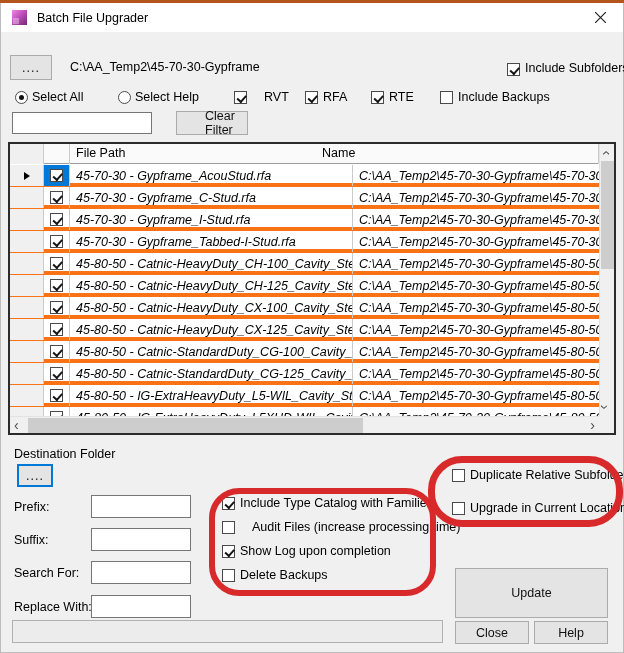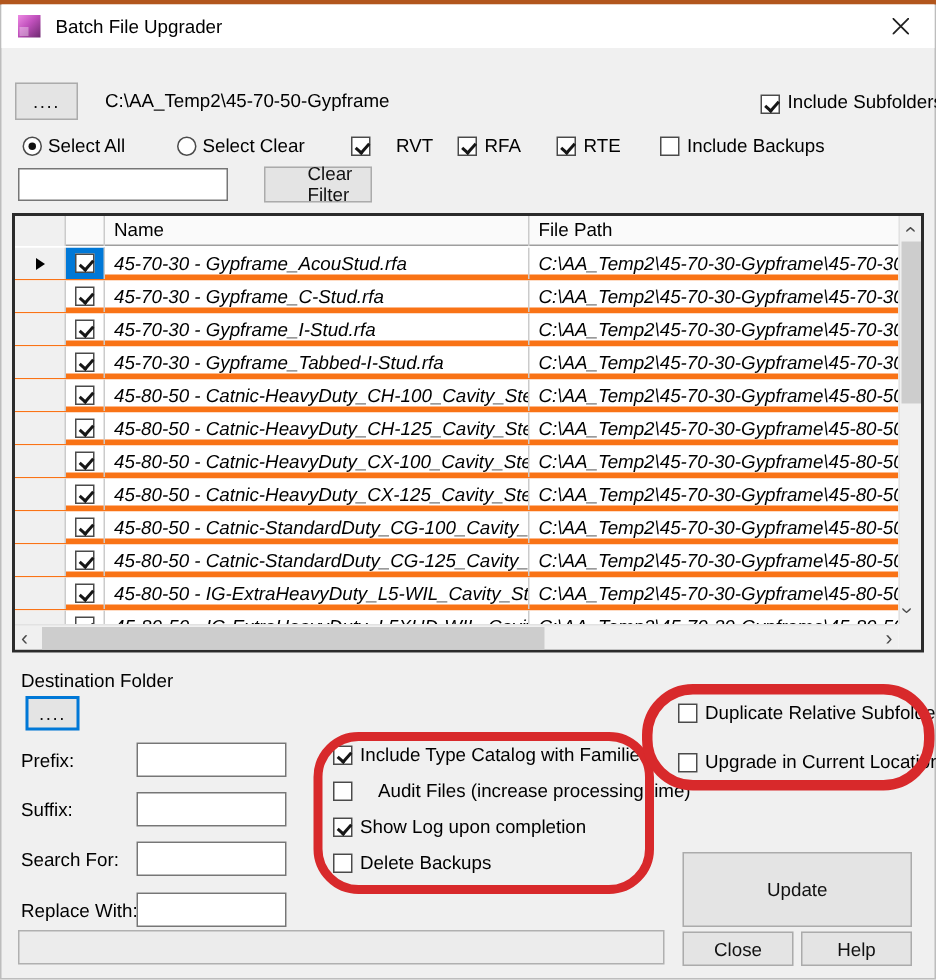--- a/index.html
+++ b/index.html
@@ -119,46 +119,46 @@
     <div class="app-icon"></div>
     <div class="title-text">Batch File Upgrader</div>
     <div class="close-btn">
       <svg width="11" height="11" viewBox="0 0 10 10">
           <path d="M0 0 L10 10 M10 0 L0 10" stroke="#222" stroke-width="1.1" fill="none"></path>
         </svg>
     </div>
   </div>
 
   <div class="btn src-browse">....</div>
-  <div class="txt src-path">C:\AA_Temp2\45-70-50-Gypframe</div>
+  <div class="txt src-path">C:\AA_Temp2\45-70-30-Gypframe</div>
   <span class="cb cb-subfolders checked"></span>
   <div class="txt lbl-subfolders">Include Subfolders</div>
 
   <span class="radio radio-all selected"></span>
   <div class="txt lbl-all">Select All</div>
   <span class="radio radio-none"></span>
-  <div class="txt lbl-none">Select Clear</div>
+  <div class="txt lbl-none">Select Help</div>
   <span class="cb cb-rvt checked"></span>
   <div class="txt lbl-rvt">RVT</div>
   <span class="cb cb-rfa checked"></span>
   <div class="txt lbl-rfa">RFA</div>
   <span class="cb cb-rte checked"></span>
   <div class="txt lbl-rte">RTE</div>
   <span class="cb cb-bak"></span>
   <div class="txt lbl-bak">Include Backups</div>
 
   <input class="input filter-input" value="" style="">
   <div class="btn clear-filter">Clear Filter</div>
 
   <div class="grid">
     <div class="grid-header">
       <div class="hcell hc-sel"></div>
       <div class="hcell hc-cb"></div>
+      <div class="hcell hc-path">File Path</div>
       <div class="hcell hc-name">Name</div>
-      <div class="hcell hc-path">File Path</div>
     </div>
     <div class="grid-rows" id="grid-rows">
         <div class="grid-row current">
     <div class="cell selector">
       <span class="cur-arrow"></span>
     </div>
     <div class="cell cbcell">
       <span class="grid-cb checked"></span>
     </div>
     <div class="cell namecell">

